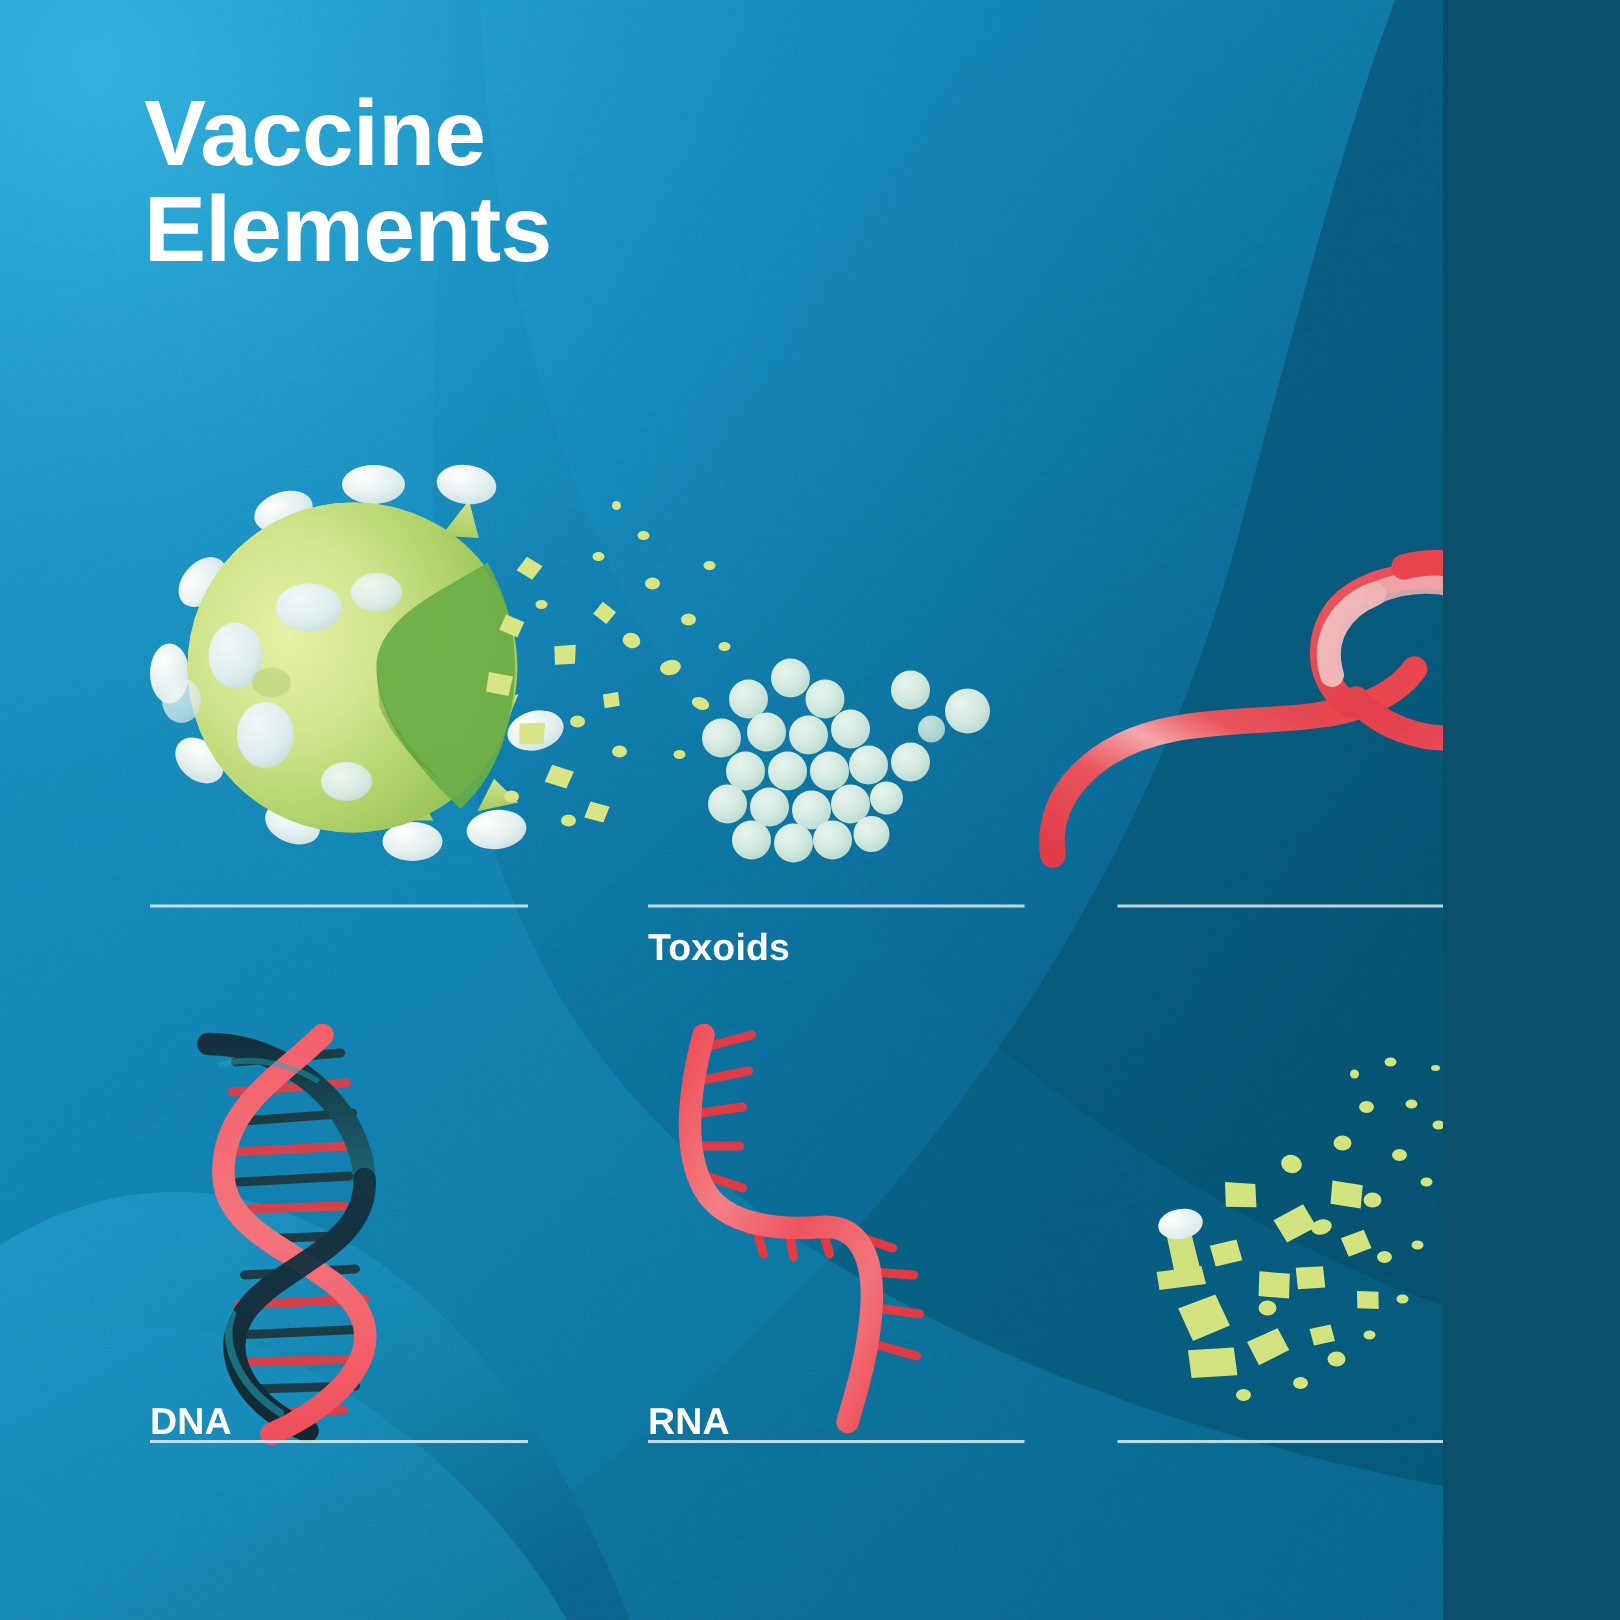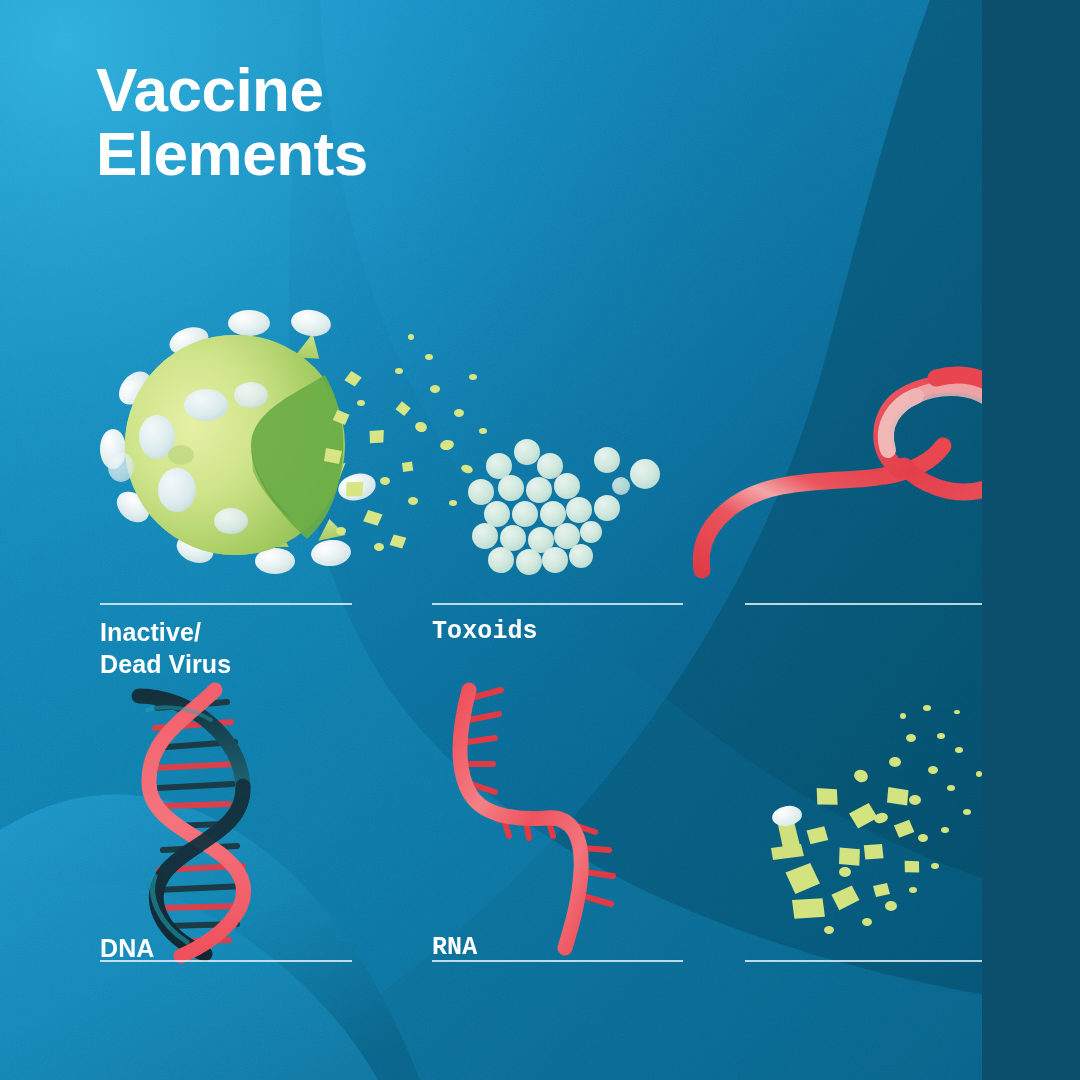--- a/index.html
+++ b/index.html
@@ -8,21 +8,20 @@
     padding: 0;
     background: #0b4f6c;
   }
   #stage {
     position: relative;
     width: 962px;
     height: 1080px;
     overflow: hidden;
     font-family: "Liberation Sans", sans-serif;
     background: #0a5a7a;
-    padding-left: 20px;
   }
   #bg-svg {
     position: absolute;
     inset: 0;
     width: 1080px;
     height: 1080px;
     display: block;
   }
   #grain {
     position: absolute;
@@ -58,21 +57,21 @@
     letter-spacing: .1px;
     white-space: pre-line;
   }
   .rule {
     position: absolute;
     height: 2px;
     background: rgba(235,245,250,.80);
   }
 
   .cap-c1 { left: 100px; }
-  .cap-c2 { left: 432px; font-family: Liberation Mono, monospace; }
+  .cap-c2 { left: 432px; }
   .cap-c3 { left: 750px; }
   .row1-cap { top: 616px; }
   .row2-cap { top: 932px; text-align: center; }
 
   .rule-r1 { top: 603px; }
   .rule-r2 { top: 960px; }
   .rule-c1 { left: 100px; width: 252px; }
   .rule-c2 { left: 432px; width: 251px; }
   .rule-c3 { left: 745px; width: 245px; }
 
@@ -491,19 +490,17 @@
     </svg>
   </div>
 
   <div class="rule rule-r1 rule-c1"></div>
   <div class="rule rule-r1 rule-c2"></div>
   <div class="rule rule-r1 rule-c3"></div>
   <div class="rule rule-r2 rule-c1"></div>
   <div class="rule rule-r2 rule-c2"></div>
   <div class="rule rule-r2 rule-c3"></div>
 
-  <div class="caption cap-c1 row1-cap">Inactive/
-Dead Virus</div>
   <div class="caption cap-c2 row1-cap">Toxoids</div>
   <div class="caption cap-c1 row2-cap">DNA</div>
   <div class="caption cap-c2 row2-cap">RNA</div>
 
 </div>
 
 </body></html>

